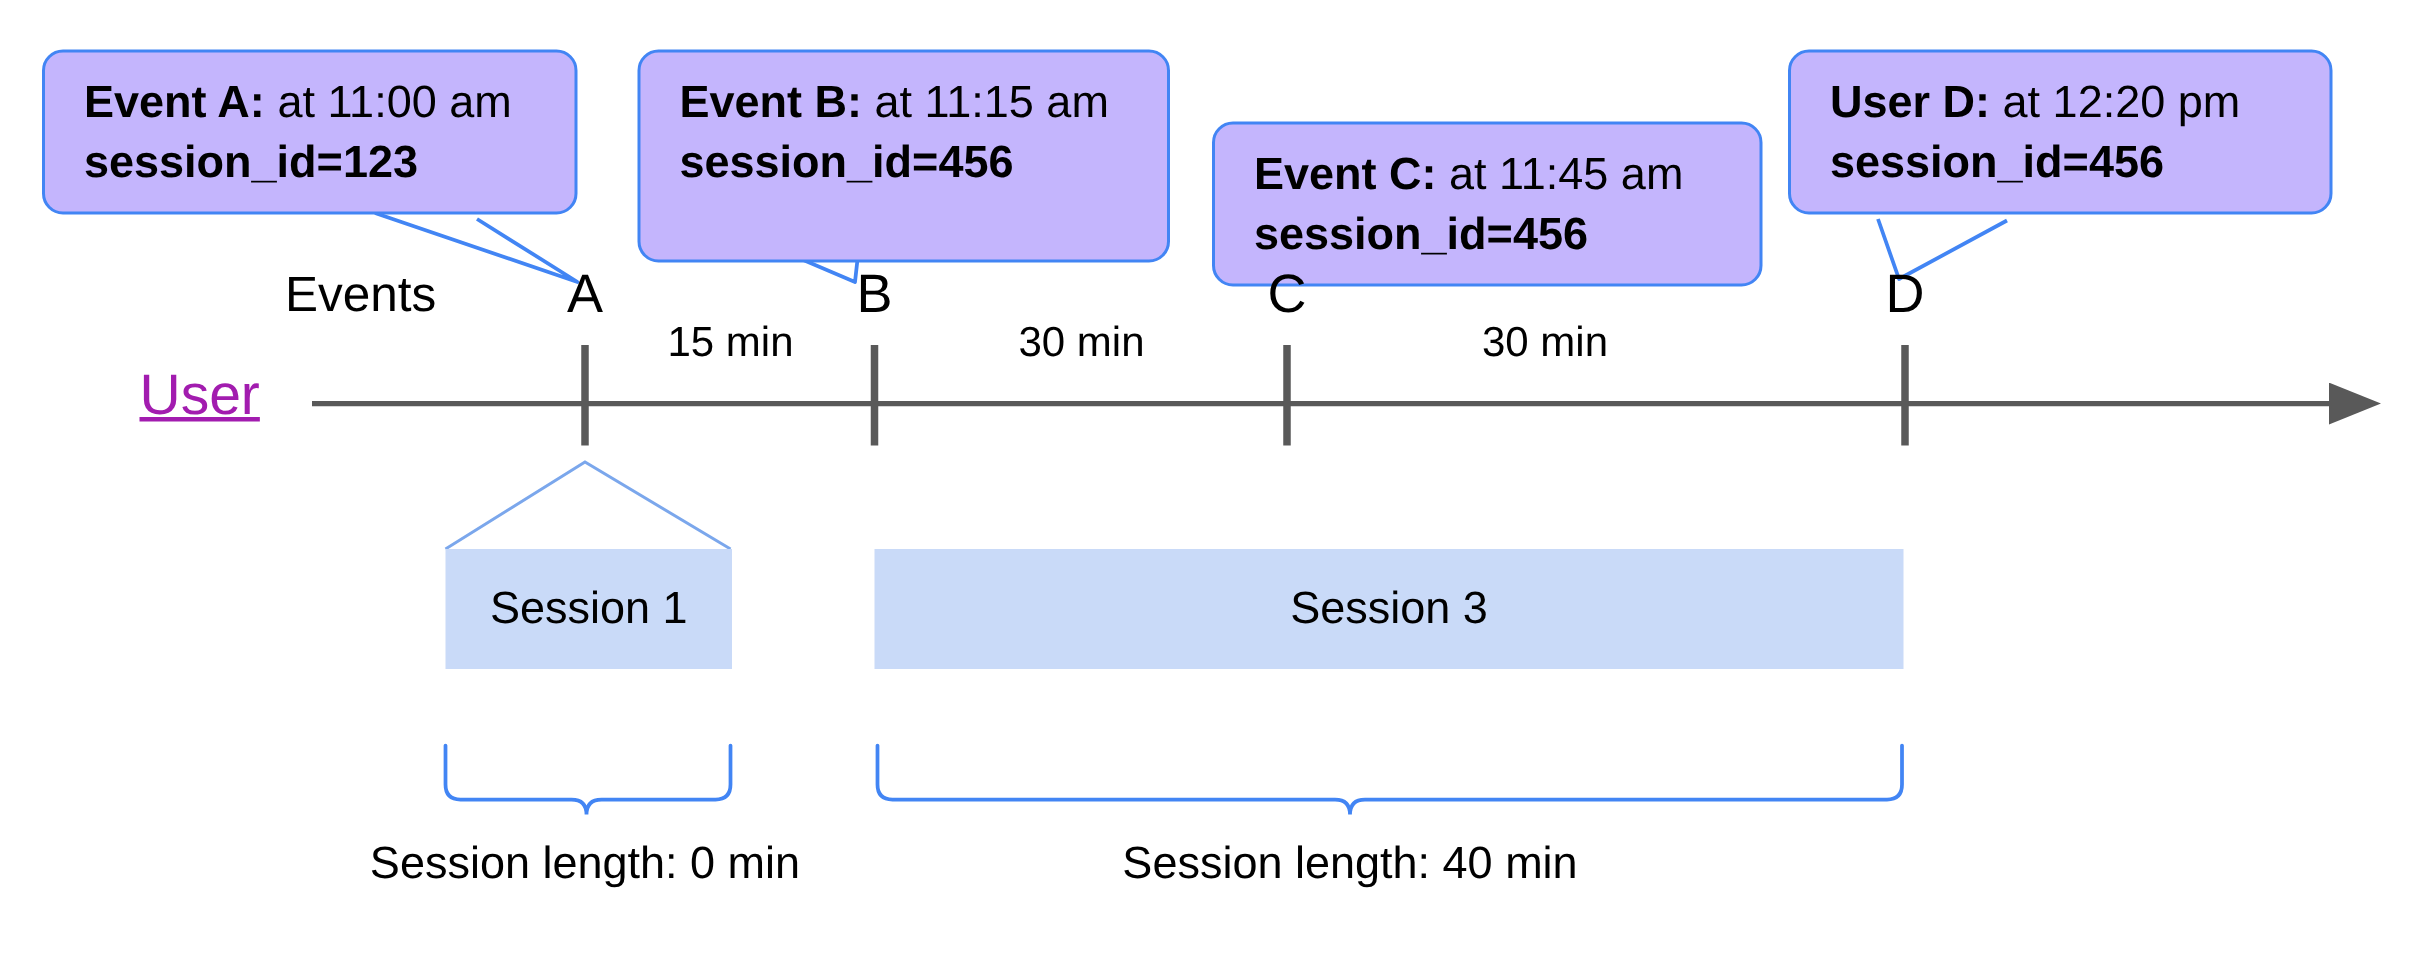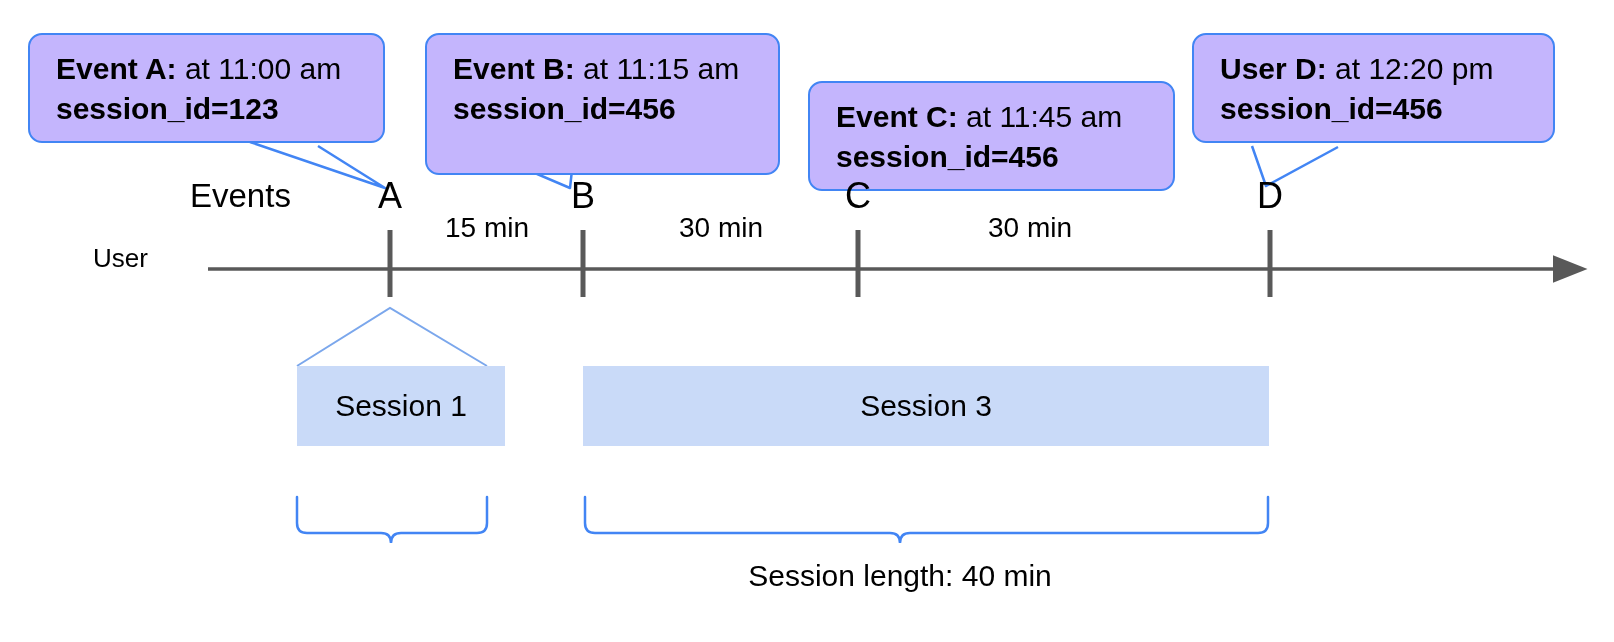--- a/index.html
+++ b/index.html
@@ -44,23 +44,24 @@
   }
   .callout .evt-time {
     font-weight: normal;
   }
   .callout .evt-sid {
     display: block;
     font-weight: bold;
   }
   .axis-label {
     position: absolute;
-    font-size: 26px;
-    color: #000000;
+    font-size: 38px;
+    color: #a21caf;
     white-space: nowrap;
+    text-decoration: underline;
   }
   .events-label {
     position: absolute;
     font-size: 33px;
     color: #000000;
     white-space: nowrap;
   }
   .tick-label {
     position: absolute;
     font-size: 36px;
@@ -157,24 +158,25 @@
 
   <div class="tick-label" style="left:390px; top:175px;">A</div>
   <div class="tick-label" style="left:583px; top:175px;">B</div>
   <div class="tick-label" style="left:858px; top:175px;">C</div>
   <div class="tick-label" style="left:1270px; top:175px;">D</div>
 
   <div class="gap-label" style="left:487px; top:212px;">15 min</div>
   <div class="gap-label" style="left:721px; top:212px;">30 min</div>
   <div class="gap-label" style="left:1030px; top:212px;">30 min</div>
 
-  <div class="session-bar" style="left:297px; top:366px; width:208px; height:80px;">
+  <div class="session-bar" style="left:297px; top:366px; width:191px; height:80px;">
     <span>Session 1</span>
   </div>
 
   <div class="session-bar" style="left:583px; top:366px; width:686px; height:80px;">
     <span>Session 3</span>
   </div>
 
+  <div class="length-label" style="left:390px; top:559px;">Session length: 0 min</div>
 
   <div class="length-label" style="left:900px; top:559px;">Session length: 40 min</div>
 
 </div>
 
 </body></html>

